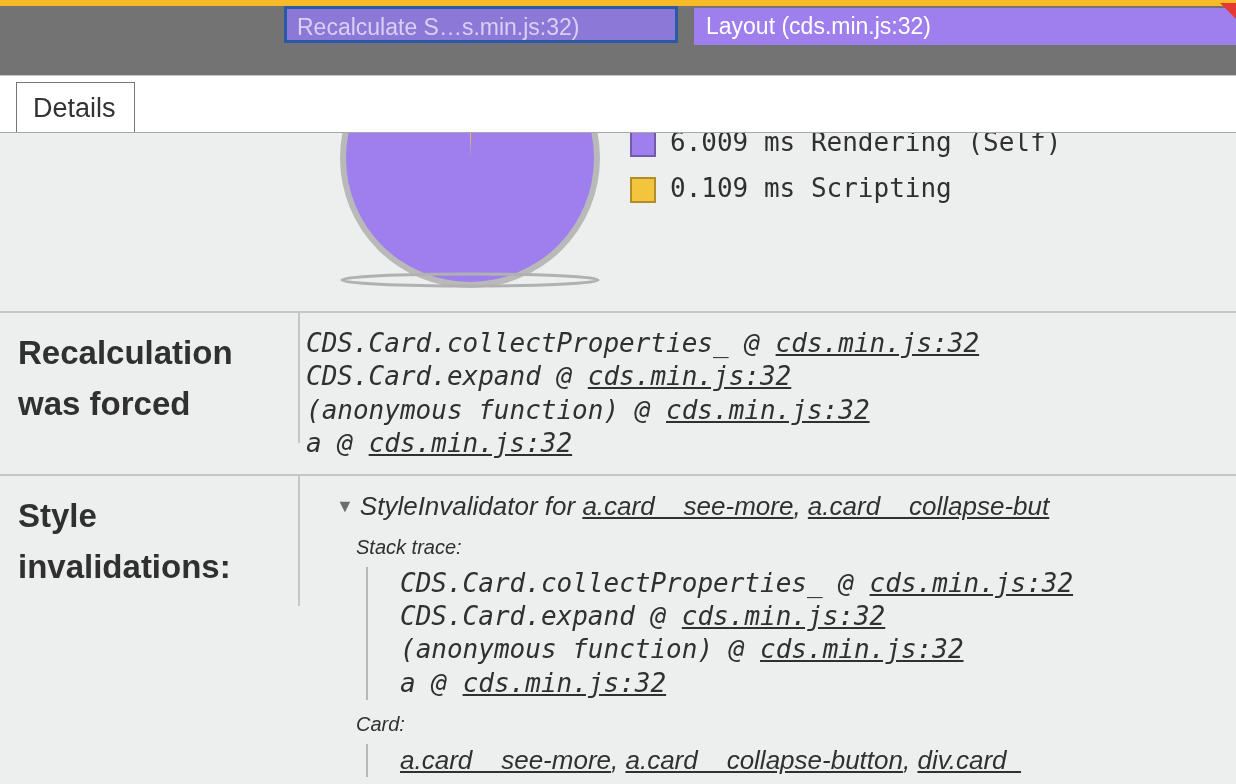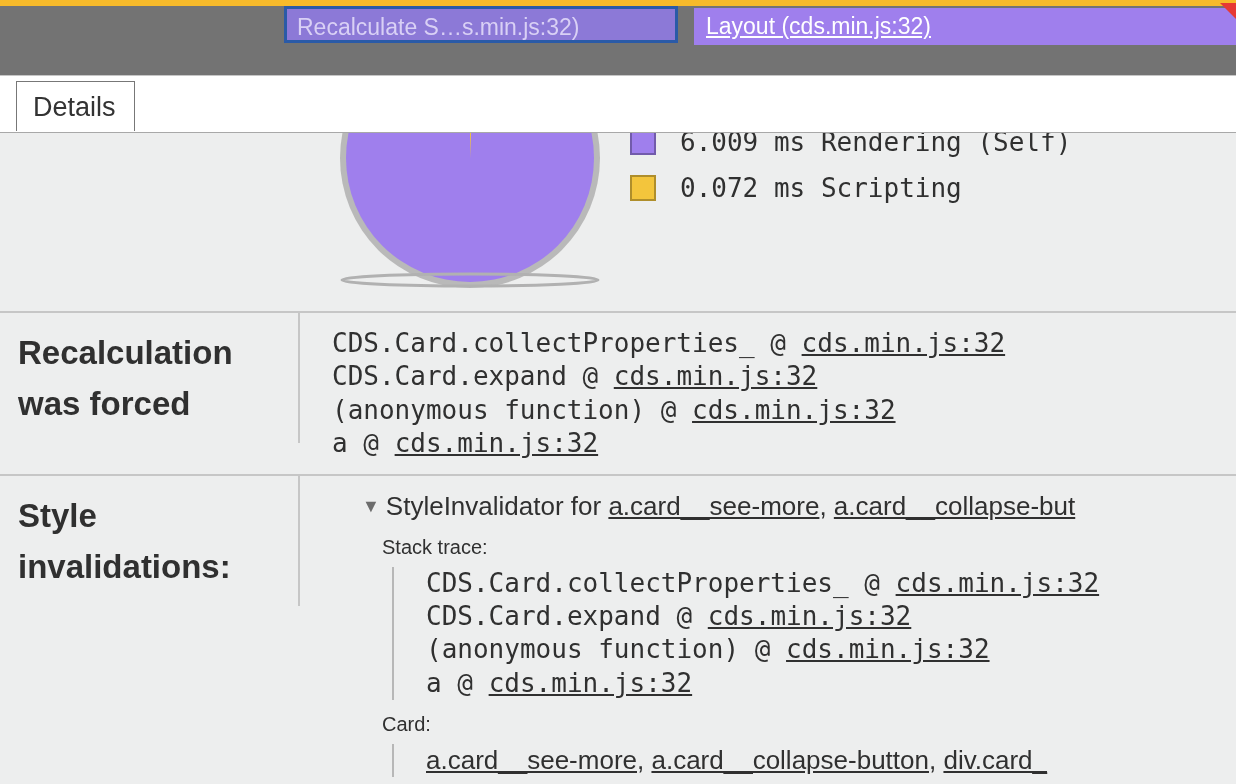--- a/index.html
+++ b/index.html
@@ -37,21 +37,20 @@
     border: 3px solid #2a5aa7;
     padding-left: 10px;
     color: #d9d0f5;
   }
   .flame-bar.layout {
     left: 694px;
     right: 0;
     top: 8px;
     background: #9f7fed;
     padding-left: 12px;
-    text-decoration: underline;
   }
   .flame-top-yellow {
     position: absolute; left: 0; right: 0; top: 0; height: 6px;
     background: #f7ba2a;
   }
   .flame-redcorner {
     position: absolute;
     right: 0; top: 3px;
     width: 0; height: 0;
     border-style: solid;
@@ -60,21 +59,21 @@
     z-index: 3;
   }
 
   
   .tabs-row {
     border-top: 1px solid #c6c6c6;
     border-bottom: 1px solid #a8a8a8;
     background: #fff;
     height: 58px;
     display: flex;
-    align-items: flex-start;
+    align-items: center;
   }
   .tab {
     padding: 10px 18px 8px 16px;
     font-size: 27px;
     color: #333;
     border: 1px solid #777;
     border-bottom: none;
     margin-left: 16px;
     margin-top: 5px;
     background: #fff;
@@ -98,25 +97,26 @@
     padding: 14px 10px 14px 18px;
     font-size: 33px;
     font-weight: 600;
     color: #303030;
     border-right: 2px solid #c6c6c6;
     line-height: 1.55;
     word-wrap: break-word;
   }
   .value-cell {
     flex: 1;
-    padding: 14px 8px 14px 32px;
+    padding: 14px 8px 14px 6px;
     font-size: 26px;
     color: #303030;
     line-height: 1.28;
     overflow: hidden;
+    font-style: italic;
   }
 
   
   .pie-row {
     position: relative;
     height: 180px;
     overflow: hidden;
   }
   .pie-wrap {
     position: absolute;
@@ -125,22 +125,22 @@
   }
   .legend {
     position: absolute;
     left: 630px;
     top: -6px;
     font-size: 26px;
     color: #303030;
   }
   .legend-item {
     display: flex;
-    align-items: center;
-    gap: 24px;
+    align-items: flex-end;
+    gap: 14px;
     margin-bottom: 16px;
   }
   .swatch {
     width: 26px; height: 26px;
     border: 2px solid rgba(0,0,0,0.28);
   }
   .swatch.purple { background: #9f7fed; }
   .swatch.yellow { background: #f3c53c; }
 
   
@@ -198,21 +198,21 @@
         <ellipse cx="135" cy="272" rx="128" ry="6" fill="none" stroke="#b1b1b1" stroke-width="3"></ellipse>
       </svg>
     </div>
     <div class="legend mono">
       <div class="legend-item">
         <span class="swatch purple"></span>
         <span>6.009 ms Rendering (Self)</span>
       </div>
       <div class="legend-item">
         <span class="swatch yellow"></span>
-        <span>0.072 ms Scripting</span>
+        <span>0.109 ms Scripting</span>
       </div>
     </div>
   </div>
 
   <div class="row">
     <div class="label-cell">Recalculation was forced</div>
     <div class="value-cell mono">
       <div class="st-line">
         <span>CDS.Card.collectProperties_</span><span> @ </span><span class="link">cds.min.js:32</span>
       </div>

